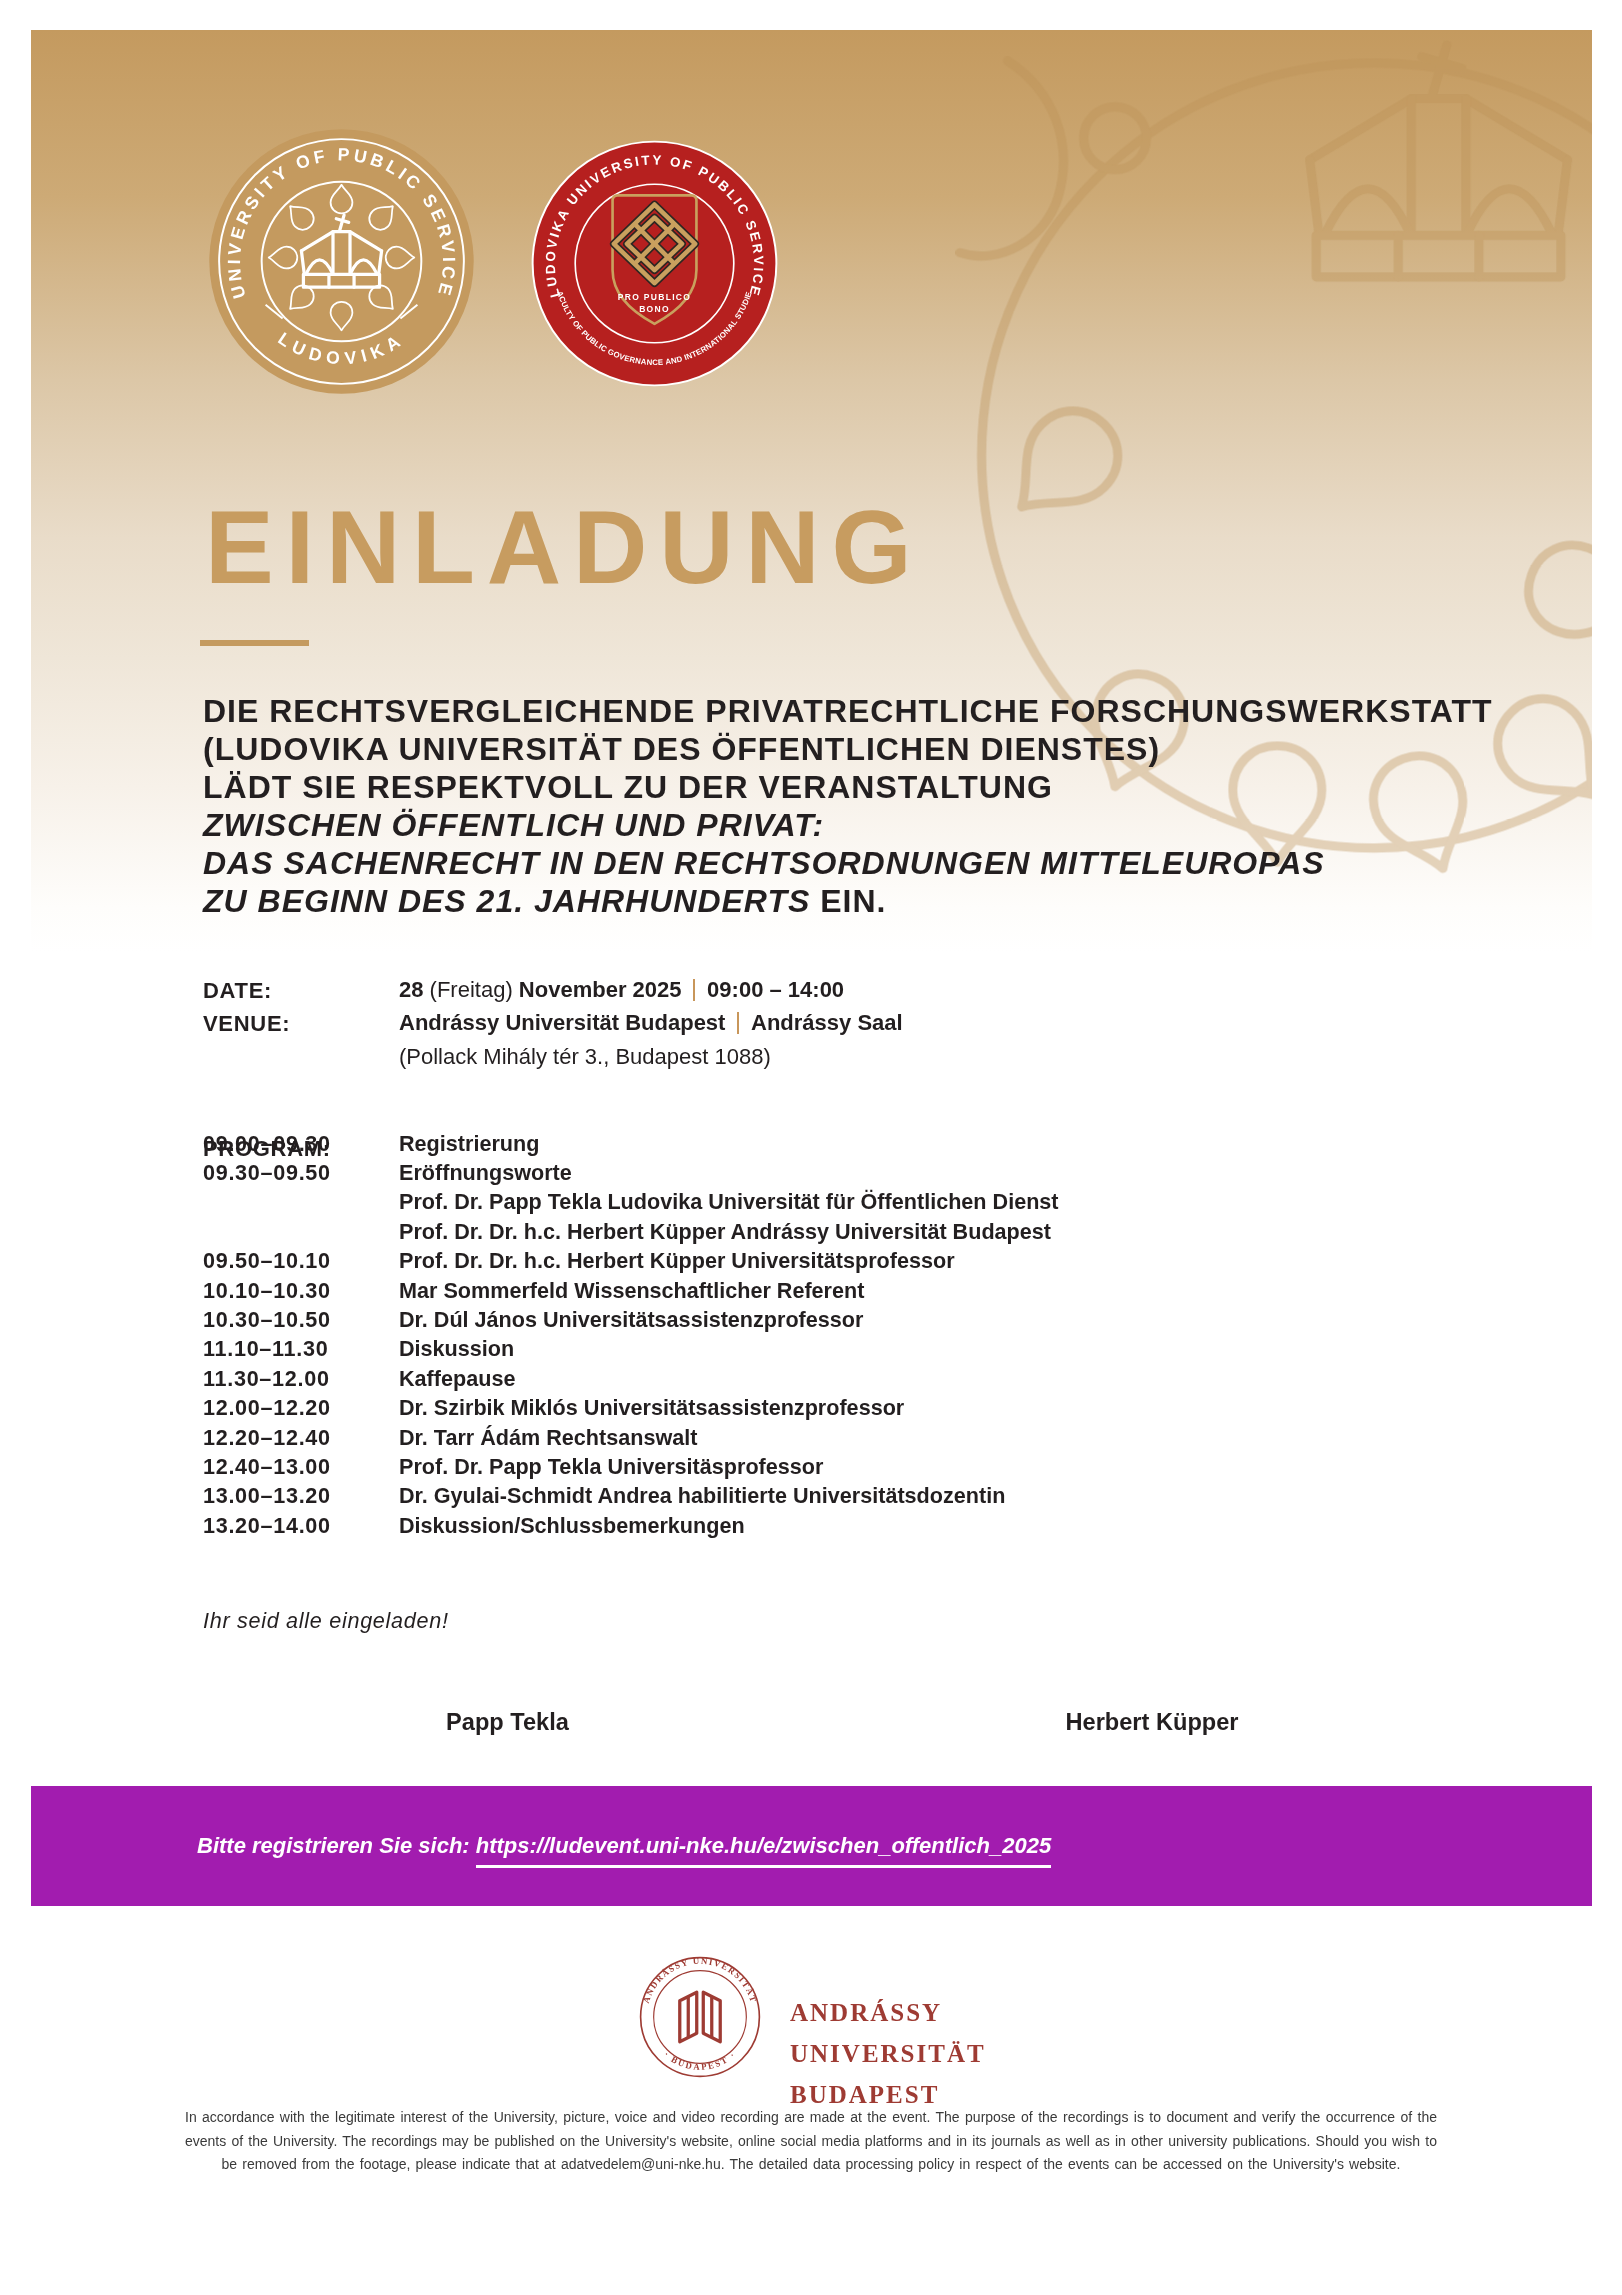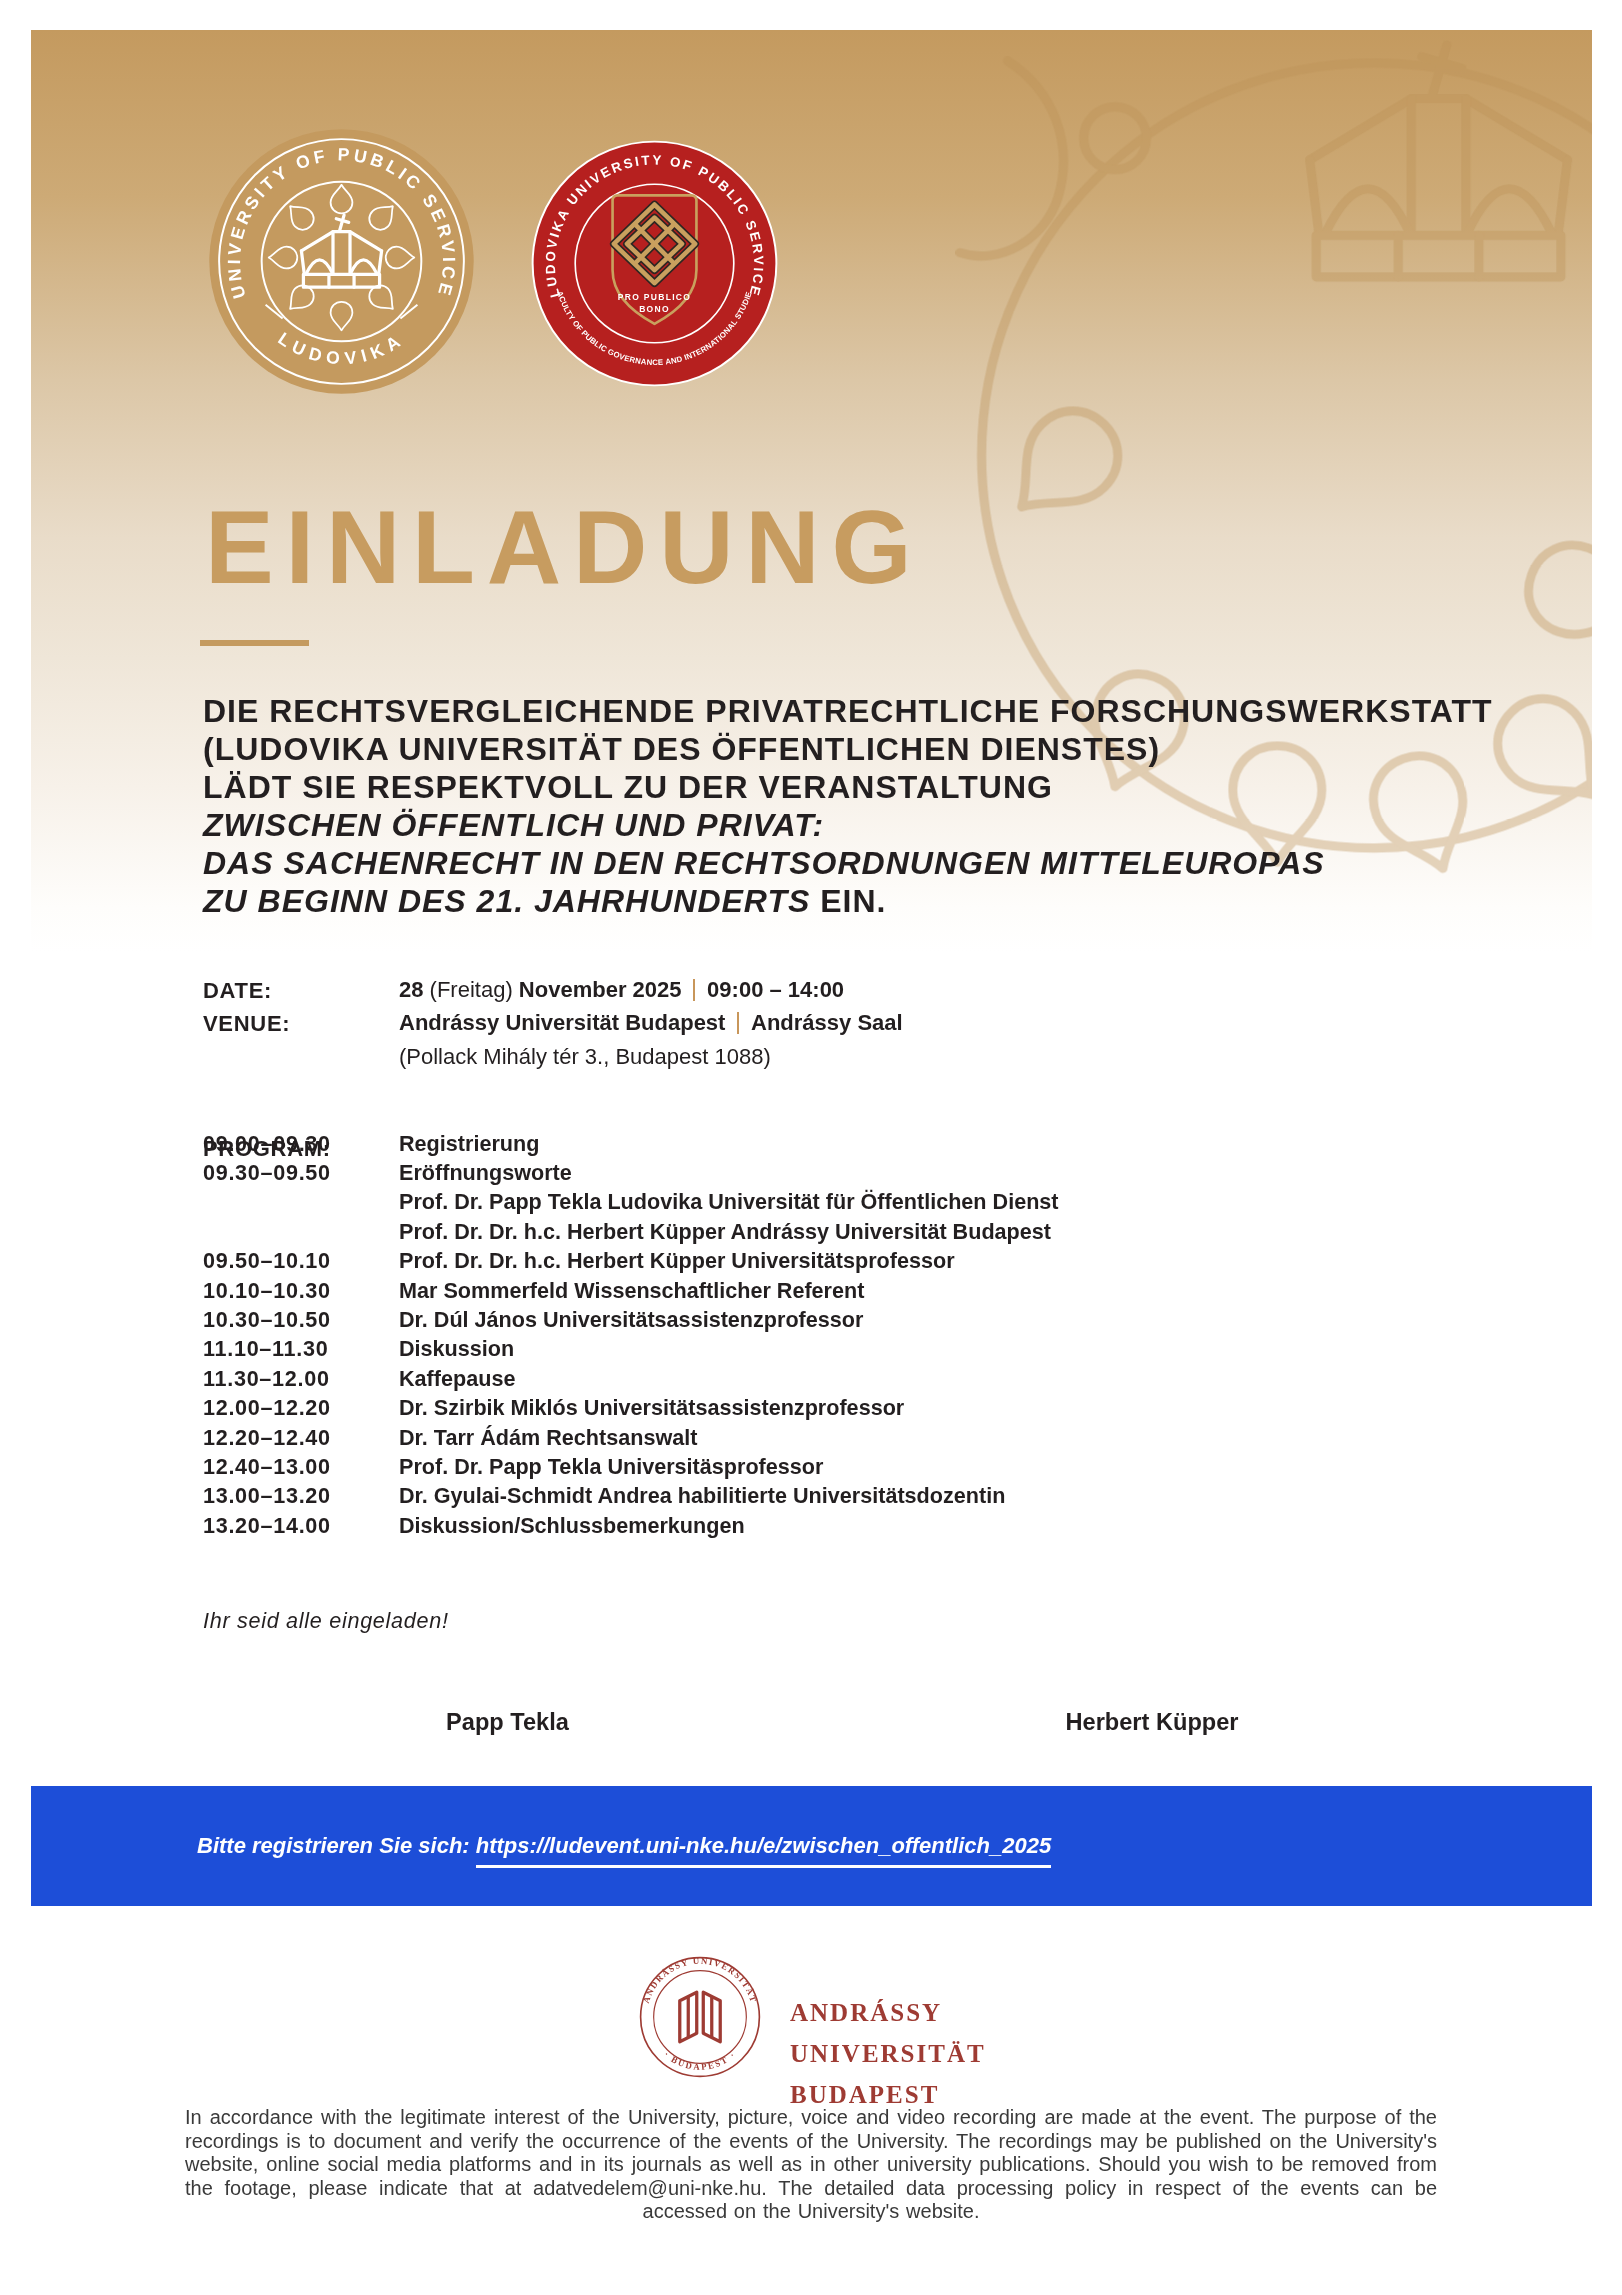--- a/index.html
+++ b/index.html
@@ -48,32 +48,32 @@
   .ptext { white-space:nowrap; }
 
   
   .invite { position:absolute; left:203px; top:1608px; font-size:21.6px; font-style:italic; letter-spacing:0.7px; }
   .sig { position:absolute; top:1709px; font-size:23.6px; font-weight:700; text-align:center; }
   .sig-left  { left:398px;  width:219px; }
   .sig-right { left:1042px; width:220px; }
 
   
   .red-bar { position:absolute; left:31px; top:1786px; width:1561px; height:120px;
-             background:#1d4ed8; color:#ffffff; display:flex; align-items:center;
+             background:#a21caf; color:#ffffff; display:flex; align-items:center;
              padding-left:166px; box-sizing:border-box; }
   .reg-text { font-size:22px; font-style:italic; font-weight:700; white-space:nowrap; }
   .reg-url  { border-bottom:3.9px solid #ffffff; padding-bottom:6.5px; color:#ffffff; text-decoration:none; }
 
   
   .a-seal { position:absolute; left:638px; top:1955px; width:124px; height:124px; }
   .wordmark { position:absolute; left:790px; top:1992px; font-family:"Liberation Serif",serif;
               font-weight:700; font-size:25px; line-height:41px; letter-spacing:2px; color:#9E3B33; }
 
   
-  .disclaimer { position:absolute; left:185px; top:2106px; width:1252px; font-size:20px;
+  .disclaimer { position:absolute; left:185px; top:2106px; width:1252px; font-size:14px;
                 line-height:23.6px; color:#3A3A3A; text-align:justify; text-align-last:center;
                 word-spacing:1.3px; }
 
   .hidden-defs { position:absolute; width:0; height:0; overflow:hidden; }
   .crown-use { stroke-width:16; }
   .wm-crown  { stroke-width:14; }
   .drop-use  { stroke-width:13; }
   .wm-drop   { stroke-width:16; }
 </style>
 </head>

